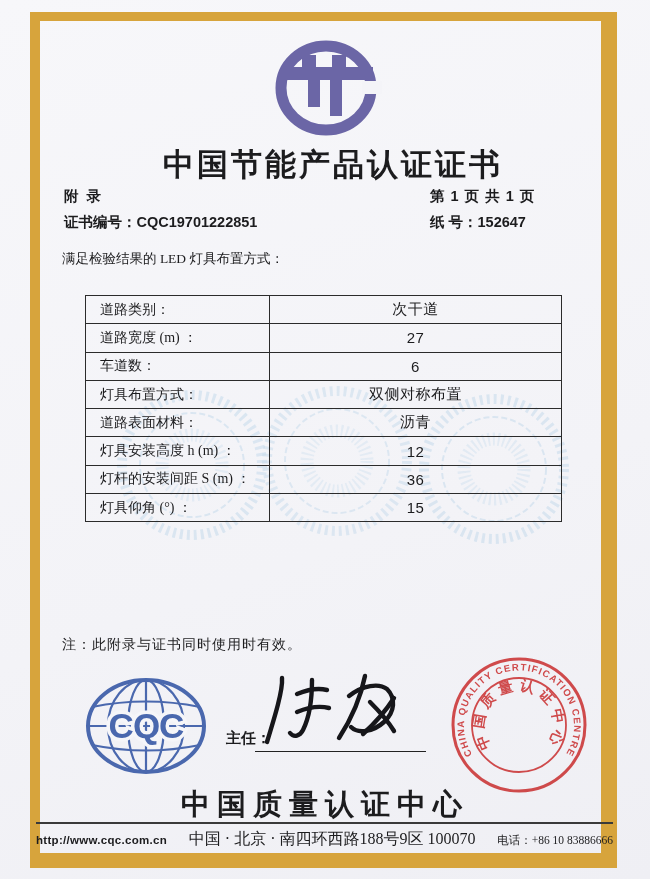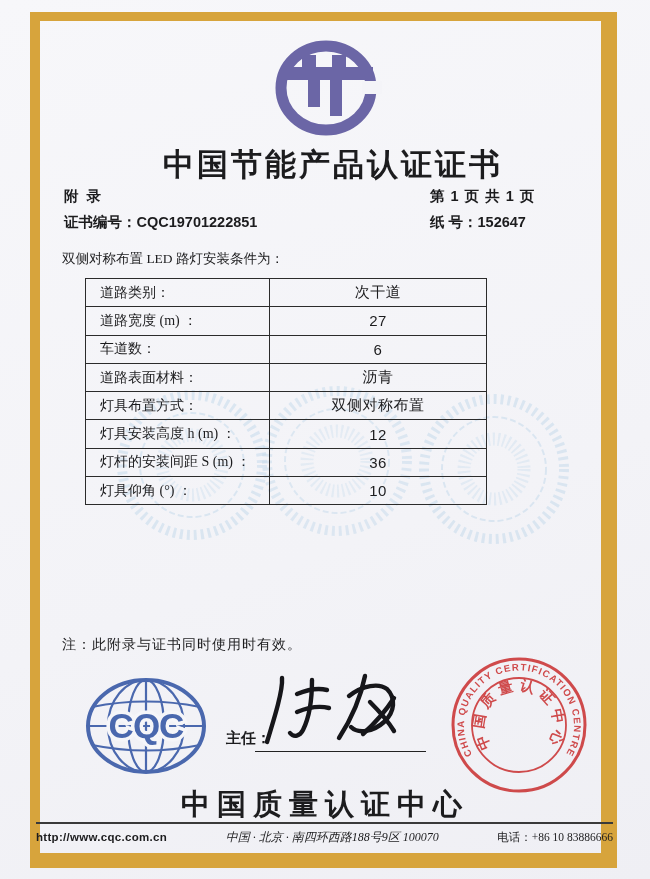--- a/index.html
+++ b/index.html
@@ -20,38 +20,38 @@
     letter-spacing:3px;font-family:"Liberation Sans",sans-serif;padding-left:20px;}
   .meta{font-size:14.5px;font-weight:700;font-family:"Liberation Sans",sans-serif;}
   #appendix{left:64px;top:187px;letter-spacing:2px;}
   #page-info{left:430px;top:187px;letter-spacing:1px;}
   #cert-line{left:64px;top:213px;}
   #paper-line{left:430px;top:213px;}
   #intro{left:62px;top:250px;font-size:13.5px;font-family:"Liberation Serif",serif;}
   
   #watermark{left:100px;top:383px;width:470px;height:168px;z-index:0;}
   
-  #spec-table{left:85px;top:278px;width:402px;border-collapse:collapse;z-index:1;table-layout:fixed;}
+  #spec-table{left:85px;top:295px;width:477px;border-collapse:collapse;z-index:1;table-layout:fixed;}
   #spec-table td{border:1px solid #2b2b2b;height:25.3px;background:transparent;}
   #spec-table{border:1.5px solid #2b2b2b;}
   .cell-label{width:168px;padding-left:14px;font-size:14px;font-family:"Liberation Serif",serif;}
   .cell-value{text-align:center;font-size:15px;font-family:"Liberation Sans",sans-serif;letter-spacing:.5px;}
   
   #note{left:62px;top:636px;font-size:14px;font-family:"Liberation Serif",serif;letter-spacing:1px;}
   #cqc-logo{left:84px;top:676px;width:124px;height:100px;}
   #director-label{left:226px;top:729px;font-size:15px;font-weight:700;font-family:"Liberation Serif",serif;}
   #signature{left:252px;top:666px;width:185px;height:84px;z-index:2;}
   #sign-line{left:255px;top:751px;width:171px;border-bottom:1.6px solid #222;height:0;}
   #stamp{left:450px;top:656px;width:138px;height:138px;z-index:3;opacity:.93;mix-blend-mode:multiply;}
   #org-name{left:40px;top:785px;width:570px;text-align:center;font-size:29px;font-weight:700;
     letter-spacing:7px;font-family:"Liberation Sans",sans-serif;}
   #footer-rule{left:36px;top:822px;width:577px;height:2px;background:#3a3a3a;}
   #footer-bar{left:36px;top:829px;width:577px;display:flex;justify-content:space-between;align-items:baseline;gap:14px;}
   #footer-website{font-size:11.5px;font-weight:700;letter-spacing:.3px;}
-  #footer-address{font-size:12px;font-family:"Liberation Serif",serif;font-style:italic;}
+  #footer-address{font-size:16px;font-family:"Liberation Serif",serif;}
   #footer-phone{font-size:11.5px;font-family:"Liberation Serif",serif;}
   svg text{font-family:"Liberation Sans",sans-serif;}
 </style>
 </head>
 <body>
 
 <div id="page">
 
   <div id="gold-frame" class="abs"></div>
 
@@ -88,55 +88,55 @@
     <rect x="38" y="40" width="12" height="27" fill="var(--logo-purple)"></rect>
     <rect x="60" y="40" width="12" height="36" fill="var(--logo-purple)"></rect>
   </svg>
 
   <div id="cert-title" class="abs">中国节能产品认证证书</div>
   <div id="appendix" class="abs meta">附    录</div>
   <div id="page-info" class="abs meta">第 1 页 共 1 页</div>
   <div id="cert-line" class="abs meta"><span>证书编号：</span><span>CQC19701222851</span></div>
   <div id="paper-line" class="abs meta"><span>纸  号：</span><span>152647</span></div>
 
-  <div id="intro" class="abs">双侧对称布置 LED 路灯安装条件为：</div>
+  <div id="intro" class="abs">满足检验结果的 LED 灯具布置方式：</div>
 
   <table id="spec-table" class="abs">
     <tbody>
         <tr>
           <td class="cell-label">道路类别：</td>
           <td class="cell-value">次干道</td>
         </tr>
         <tr>
           <td class="cell-label">道路宽度 (m) ：</td>
           <td class="cell-value">27</td>
         </tr>
         <tr>
           <td class="cell-label">车道数：</td>
           <td class="cell-value">6</td>
         </tr>
         <tr>
+          <td class="cell-label">灯具布置方式：</td>
+          <td class="cell-value">双侧对称布置</td>
+        </tr>
+        <tr>
           <td class="cell-label">道路表面材料：</td>
           <td class="cell-value">沥青</td>
-        </tr>
-        <tr>
-          <td class="cell-label">灯具布置方式：</td>
-          <td class="cell-value">双侧对称布置</td>
         </tr>
         <tr>
           <td class="cell-label">灯具安装高度 h (m) ：</td>
           <td class="cell-value">12</td>
         </tr>
         <tr>
           <td class="cell-label">灯杆的安装间距 S (m) ：</td>
           <td class="cell-value">36</td>
         </tr>
         <tr>
           <td class="cell-label">灯具仰角 (°) ：</td>
-          <td class="cell-value">10</td>
+          <td class="cell-value">15</td>
         </tr>
       </tbody>
   </table>
 
   <div id="note" class="abs">注：此附录与证书同时使用时有效。</div>
 
   <svg id="cqc-logo" class="abs" viewBox="0 0 124 100">
     <g fill="none" stroke="var(--cqc-blue)">
       <ellipse cx="62" cy="50" rx="58" ry="46" stroke-width="4"></ellipse>
       <ellipse cx="62" cy="50" rx="38" ry="46" stroke-width="2.2"></ellipse>

